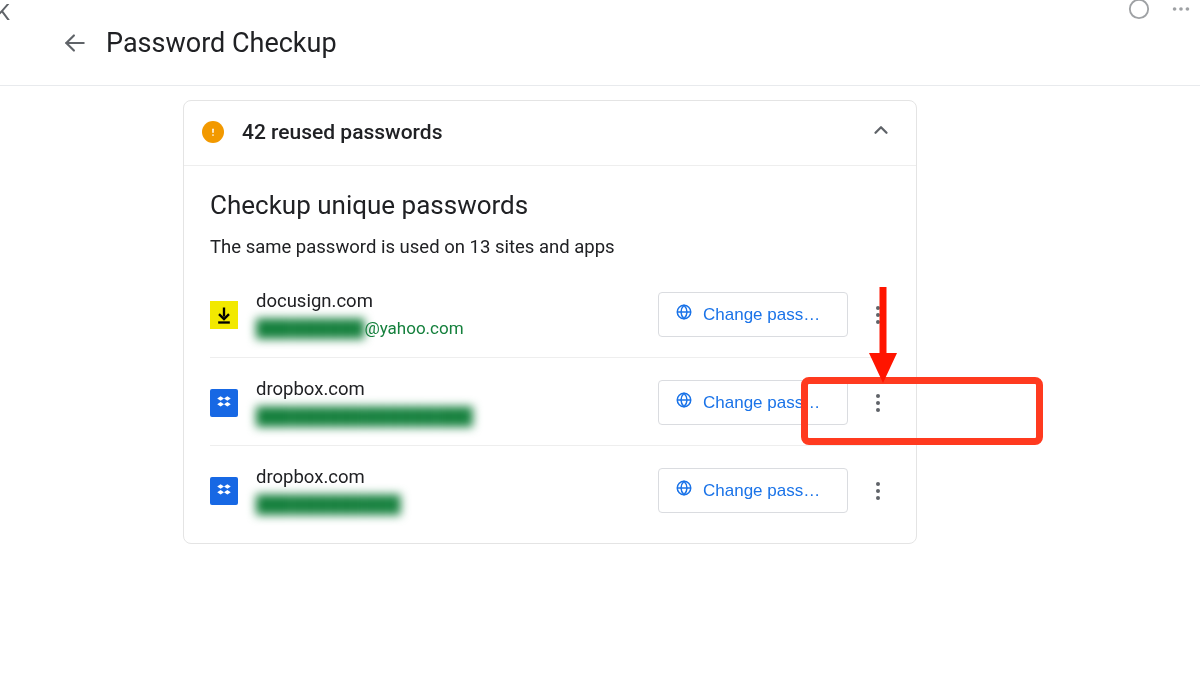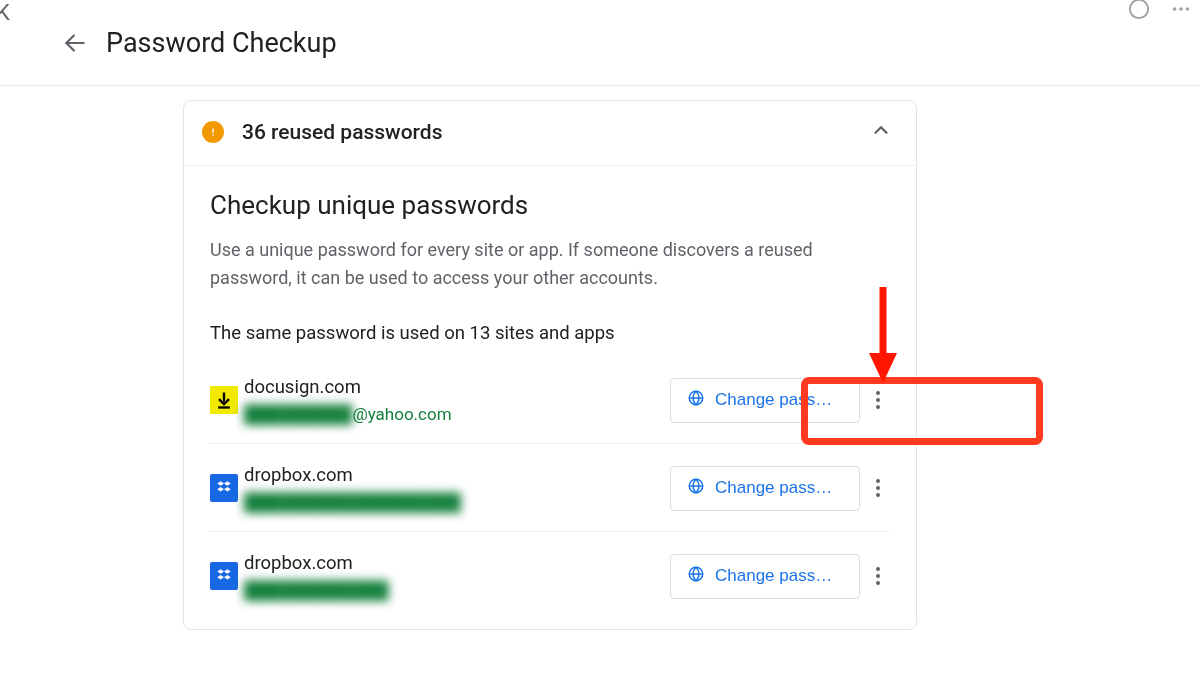--- a/index.html
+++ b/index.html
@@ -65,21 +65,21 @@
 .section-desc {
   font-size: 18px;
   color: #5f6368;
   line-height: 1.55;
   margin-bottom: 30px;
 }
 .group-label { font-size: 18.5px; color: #202124; margin-bottom: 22px; }
 .entry {
   display: flex;
   align-items: center;
-  gap: 6px;
+  gap: 18px;
   padding: 10px 0 18px 0;
   border-bottom: 1px solid #eee;
   margin-bottom: 10px;
 }
 .entry:last-child { border-bottom: none; }
 .site-icon {
   width: 28px; height: 28px;
   display:flex; align-items:center; justify-content:center;
   flex-shrink:0;
 }
@@ -171,31 +171,30 @@
 </div>
 
 <div class="card">
   <div class="card-header">
     <div class="warn-badge">
       <svg width="12" height="12" viewBox="0 0 24 24" fill="#fff">
         <rect x="10.5" y="5" width="3" height="9" rx="1.5"></rect>
         <circle cx="12" cy="18" r="1.7"></circle>
       </svg>
     </div>
-    <div class="card-header-title">36 reused passwords</div>
+    <div class="card-header-title">42 reused passwords</div>
     <div class="chev">
       <svg width="22" height="22" viewBox="0 0 24 24" fill="none" stroke="currentColor" stroke-width="2.5" stroke-linecap="round" stroke-linejoin="round">
         <polyline points="6 15 12 9 18 15"></polyline>
       </svg>
     </div>
   </div>
 
   <div class="card-body">
     <div class="section-title">Checkup unique passwords</div>
-    <div class="section-desc">Use a unique password for every site or app. If someone discovers a reused password, it can be used to access your other accounts.</div>
     <div class="group-label">The same password is used on 13 sites and apps</div>
 
     <div id="entries">
         <div class="entry">
           <div class="site-icon yellow">
             <svg width="20" height="20" viewBox="0 0 24 24">
               <path d="M12 3v11" stroke="#000" stroke-width="2.8" fill="none"></path>
               <path d="M6 11l6 6 6-6" stroke="#000" stroke-width="2.8" fill="none"></path>
               <line x1="5" y1="21" x2="19" y2="21" stroke="#000" stroke-width="2.8"></line>
             </svg>

